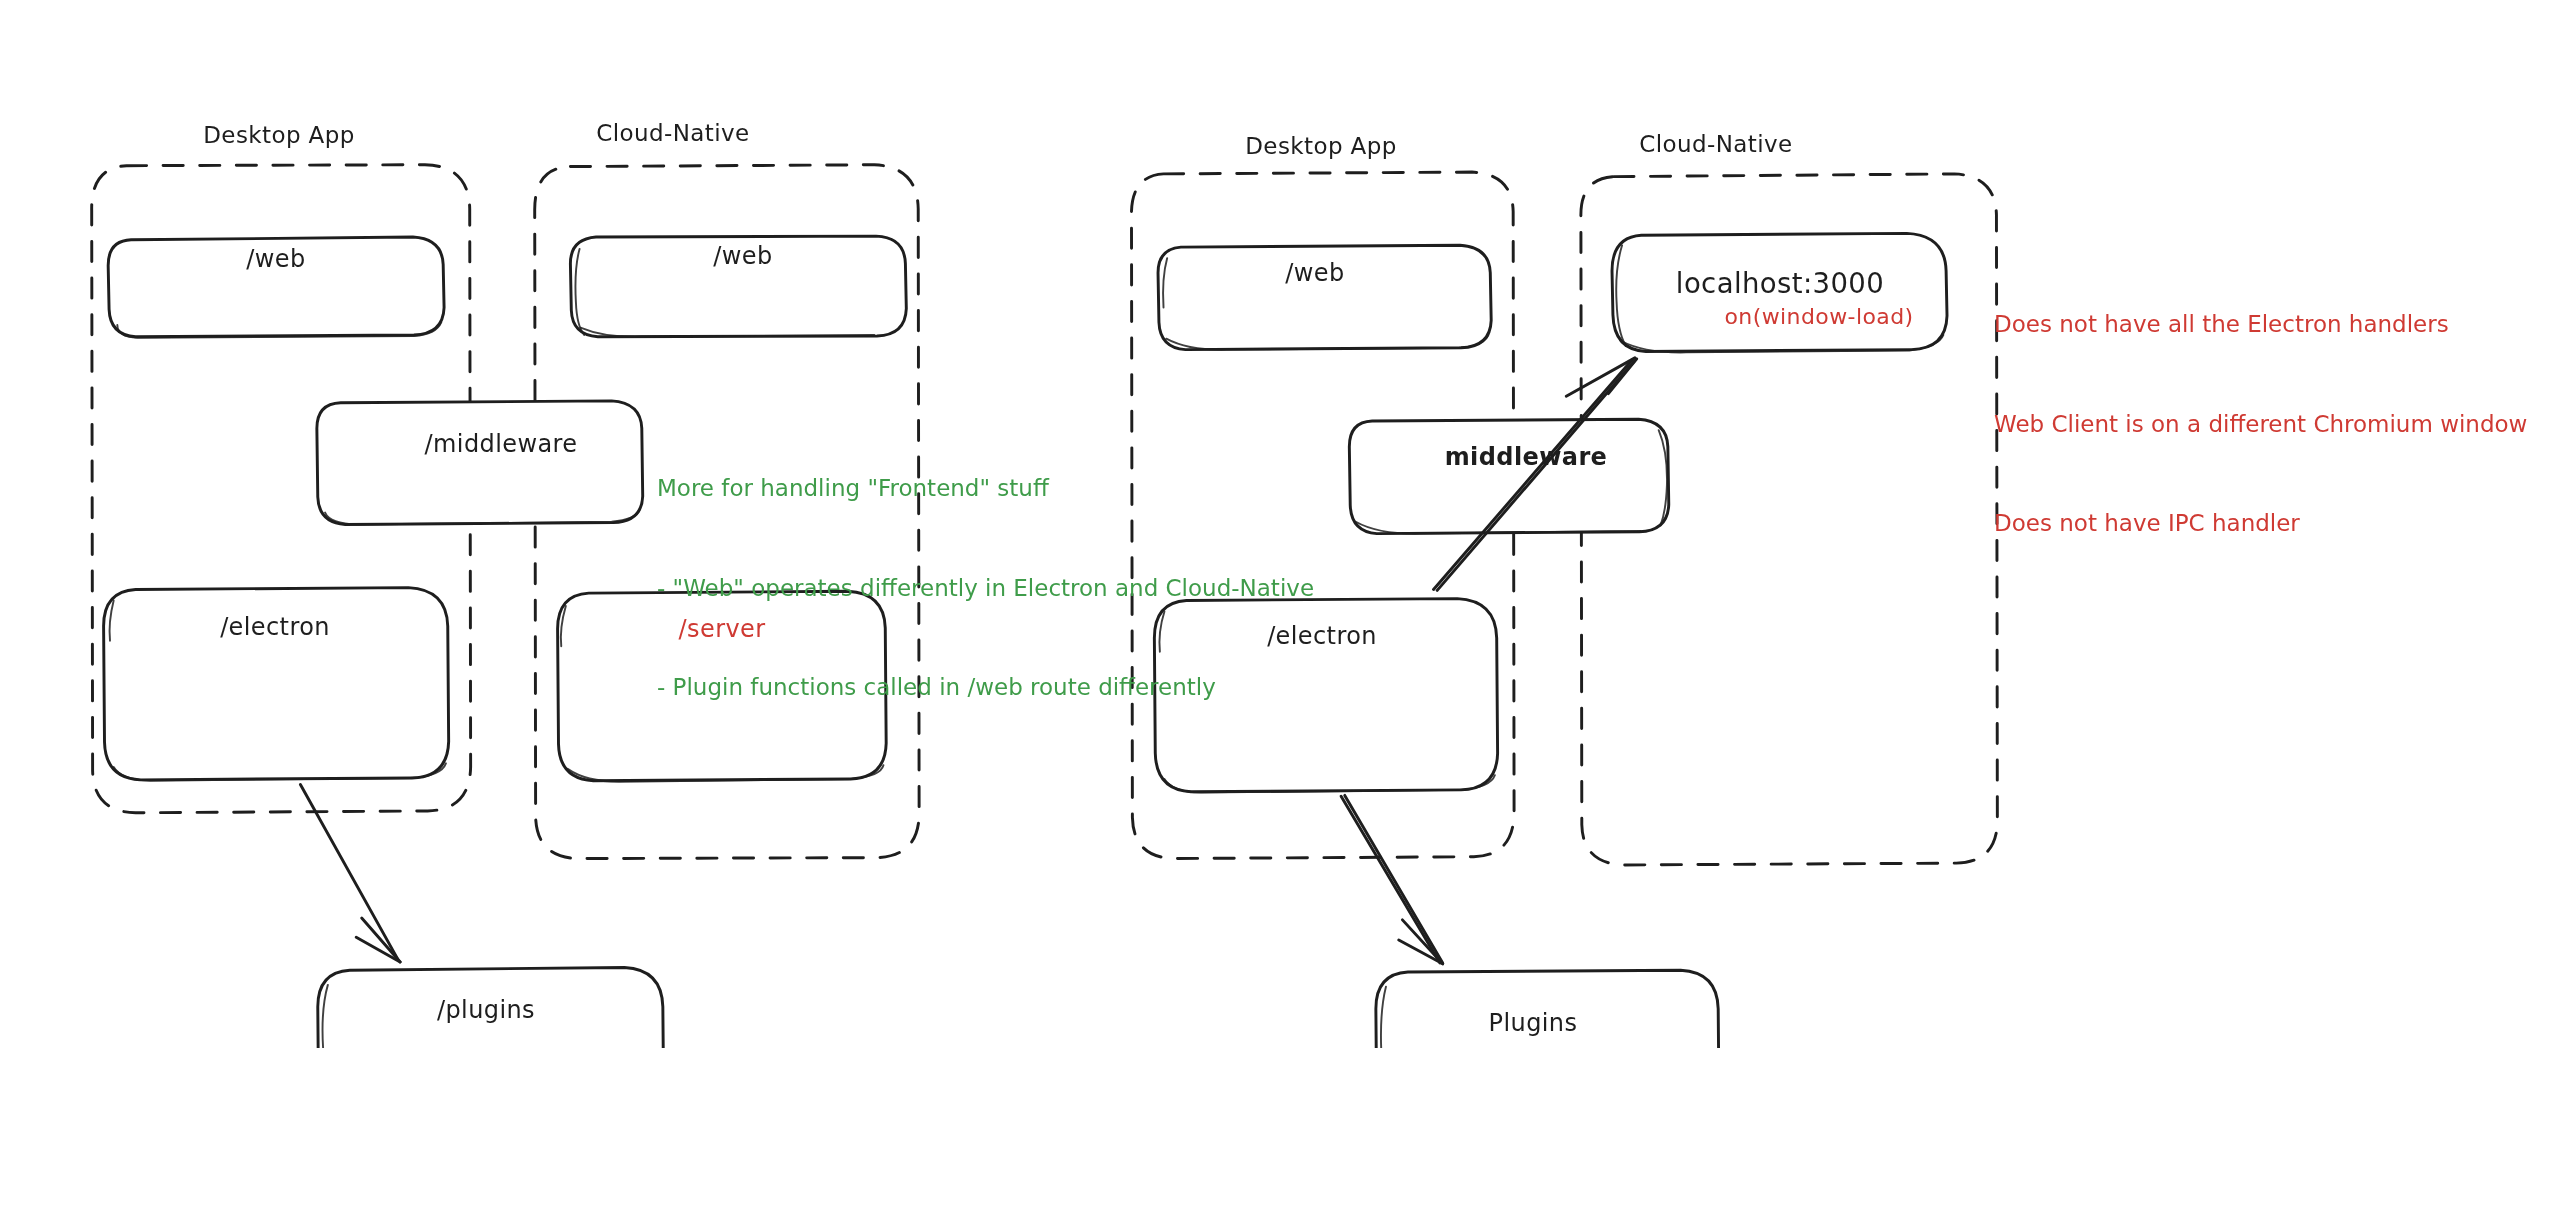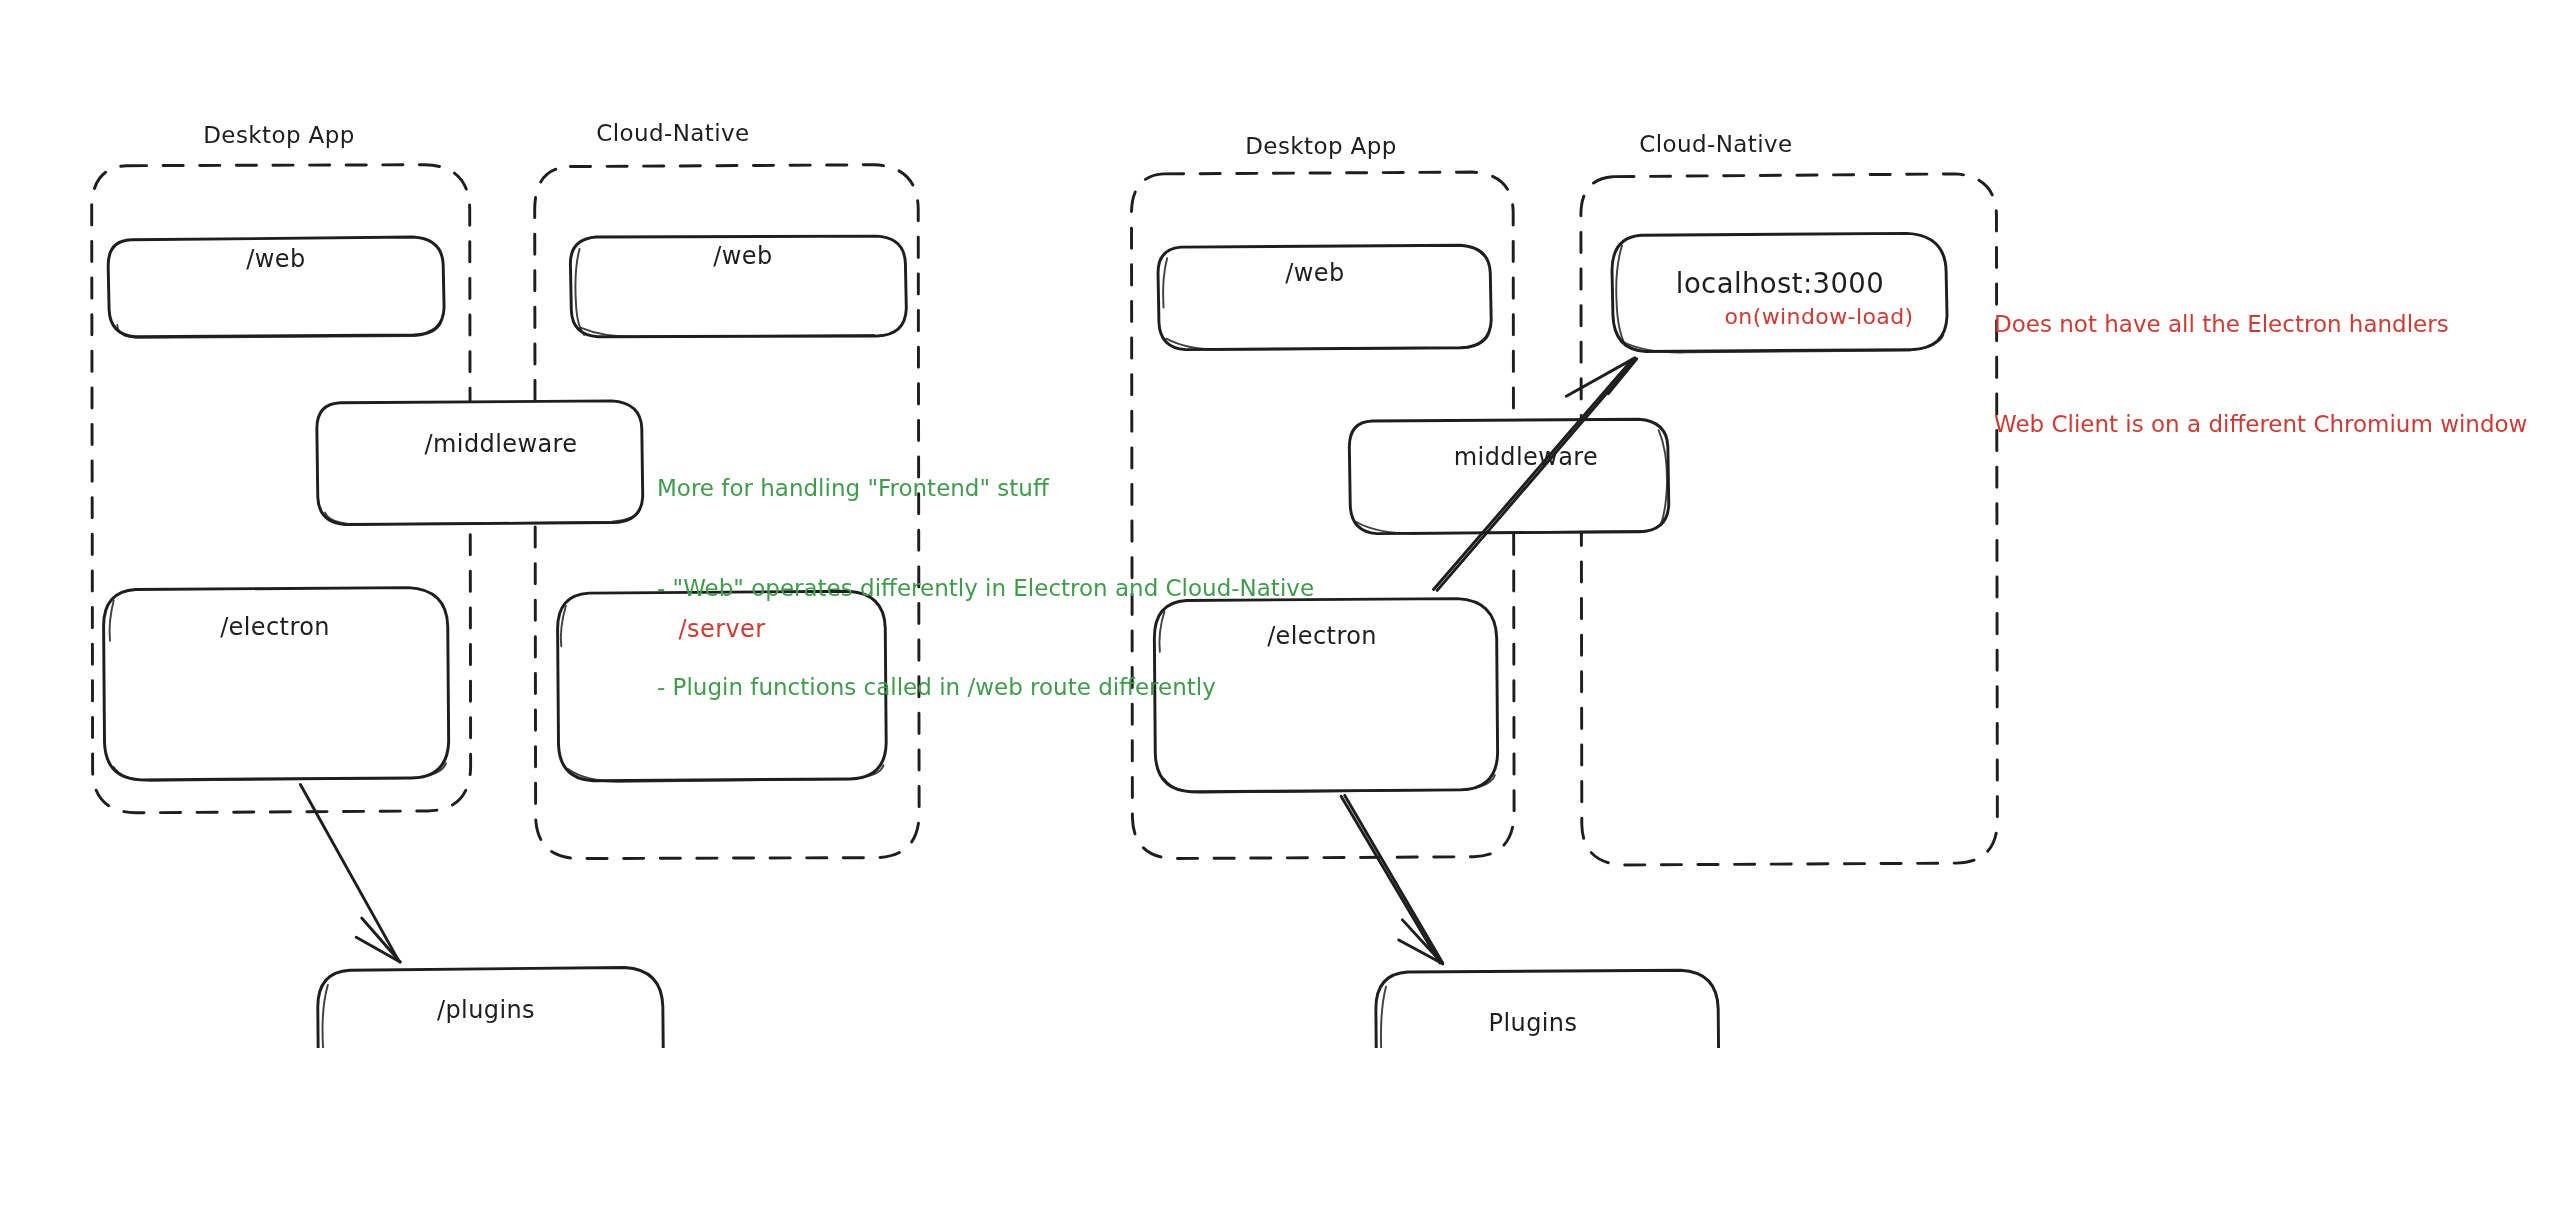--- a/index.html
+++ b/index.html
@@ -206,25 +206,26 @@
   <div class="txt group-title" style="left:1321px; top:135px;">Desktop App</div>
 
   <div class="txt group-title" style="left:1716px; top:133px;">Cloud-Native</div>
 
   <div class="txt node-label" style="left:1315px; top:261px;">/web</div>
 
   <div class="txt node-label big" style="left:1780px; top:270px;">localhost:3000</div>
 
   <div class="txt node-label red" style="left:1819px; top:306px; font-size:22px;">on(window-load)</div>
 
-  <div class="txt node-label" style="left:1526px; top:445px;">middleware</div>
+  <div class="txt node-label" style="left:1526px; top:445px;font-weight:bold;">middleware</div>
 
   <div class="txt node-label" style="left:1322px; top:624px;">/electron</div>
 
   <div class="txt node-label" style="left:1533px; top:987px;margin-top:24px;">Plugins</div>
 
   <div class="note red" style="position:absolute; left:1994px; top:242px;">
     <div>Does not have all the Electron handlers</div>
     <div>Web Client is on a different Chromium window</div>
+    <div>Does not have IPC handler</div>
   </div>
 
 </div>
 
 
 </body></html>

